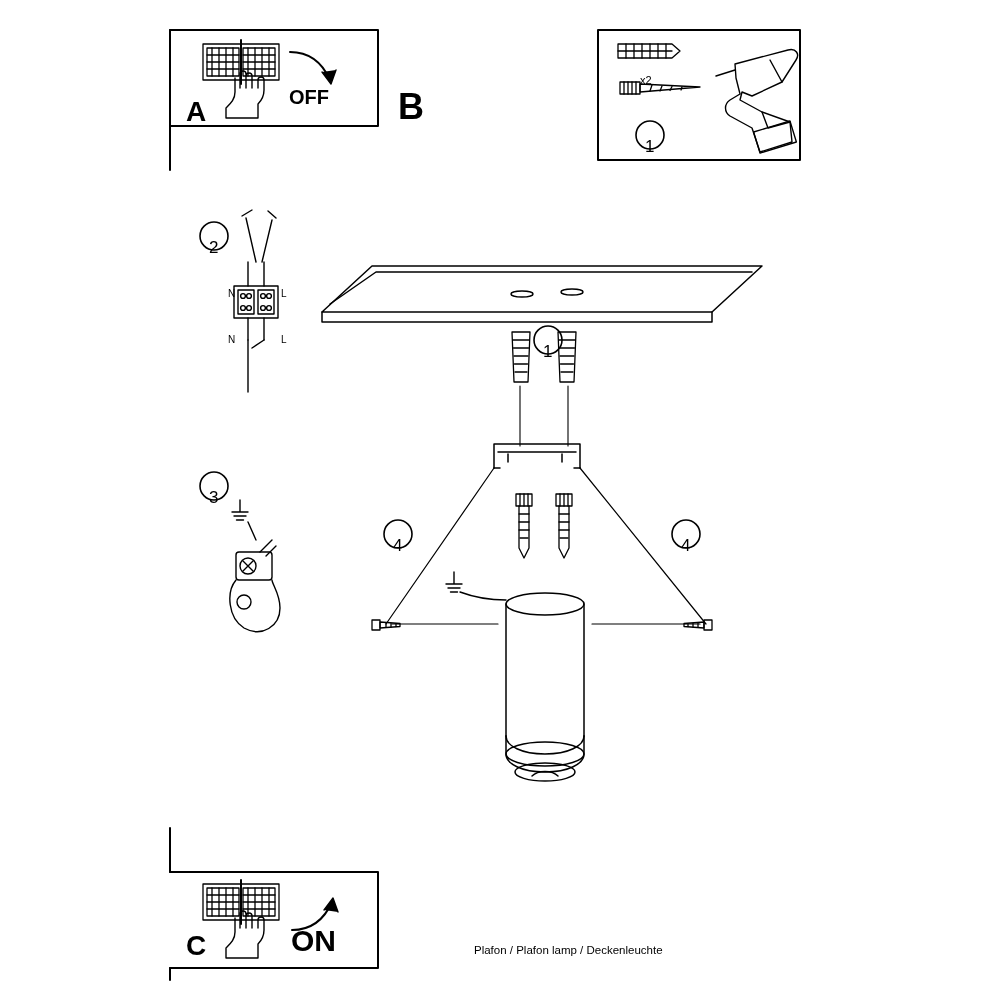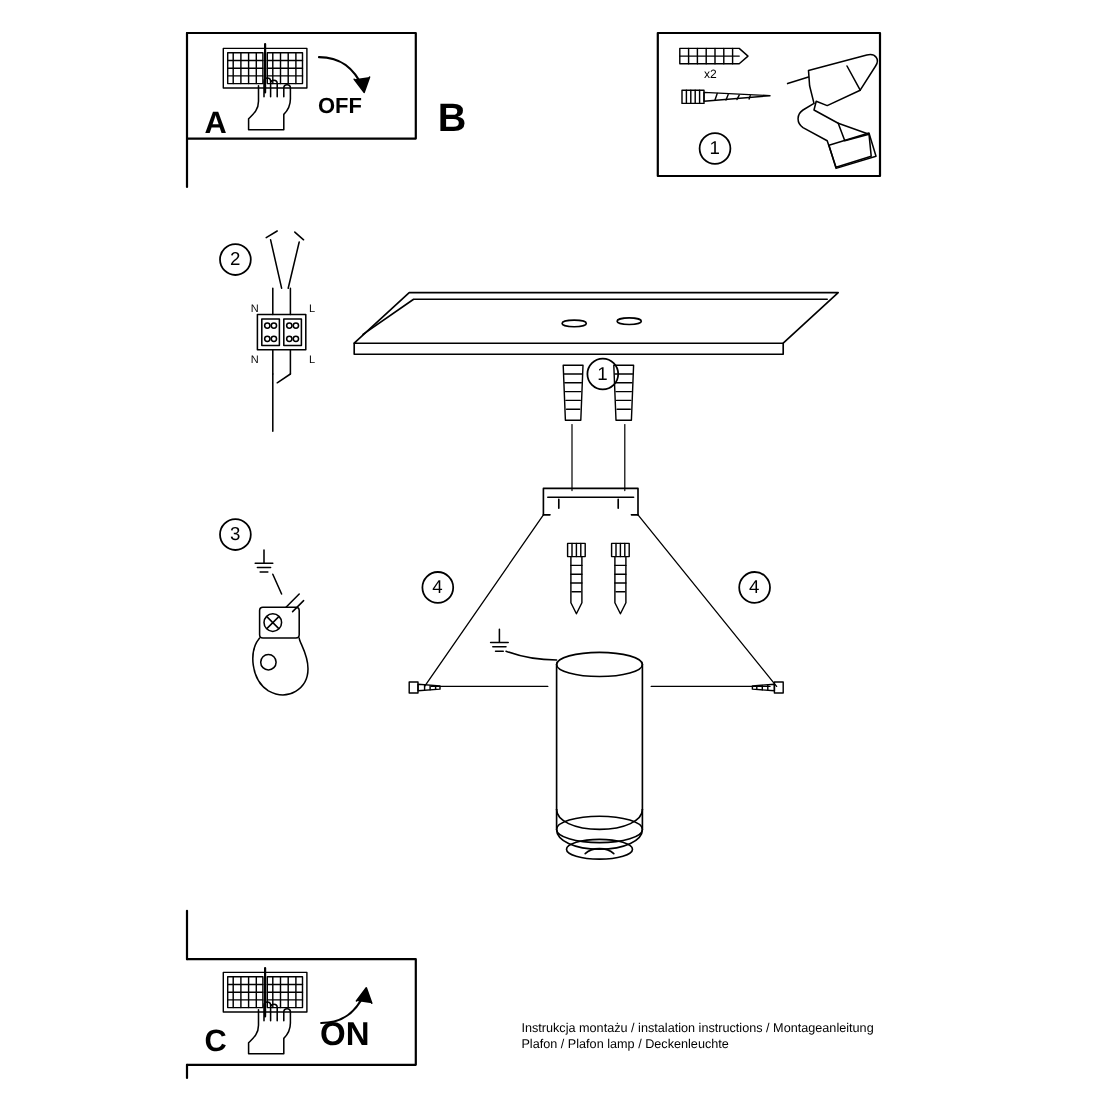--- a/index.html
+++ b/index.html
@@ -9,21 +9,21 @@
     font-family:"Liberation Sans", sans-serif;
     overflow:hidden;
   }
   #sheet{
     position:absolute;
     left:0;top:0;
     width:1000px;height:1000px;
     background:#ffffff;
   }
   .lbl{position:absolute;font-weight:bold;color:#000;}
-  .txt{position:absolute;color:#000;}
+  .txt{position:absolute;color:#000;margin-top:12px;}
   svg{position:absolute;left:0;top:0;}
   .footer{position:absolute;font-size:11.5px;color:#000;line-height:15px;}
 </style>
 </head>
 <body>
 
 <div id="sheet">
 
   <svg width="1000" height="1000" viewBox="0 0 1000 1000">
     <g fill="none" stroke="#000" stroke-width="1.6" stroke-linecap="round" stroke-linejoin="round">
@@ -246,16 +246,15 @@
   <div class="txt" style="left:393px;top:524px;font-size:17px;">4</div>
   <div class="txt" style="left:681px;top:524px;font-size:17px;">4</div>
 
   <div class="txt" style="left:640px;top:62px;font-size:11px;">x2</div>
 
   <div class="txt" style="left:228px;top:276px;font-size:10px;">N</div>
   <div class="txt" style="left:281px;top:276px;font-size:10px;">L</div>
   <div class="txt" style="left:228px;top:322px;font-size:10px;">N</div>
   <div class="txt" style="left:281px;top:322px;font-size:10px;">L</div>
 
-  <div class="footer" style="left:474px;top:928px;">Instrukcja montażu / instalation instructions / Montageanleitung</div>
   <div class="footer" style="left:474px;top:943px;">Plafon / Plafon lamp / Deckenleuchte</div>
 
 </div>
 
 </body></html>

